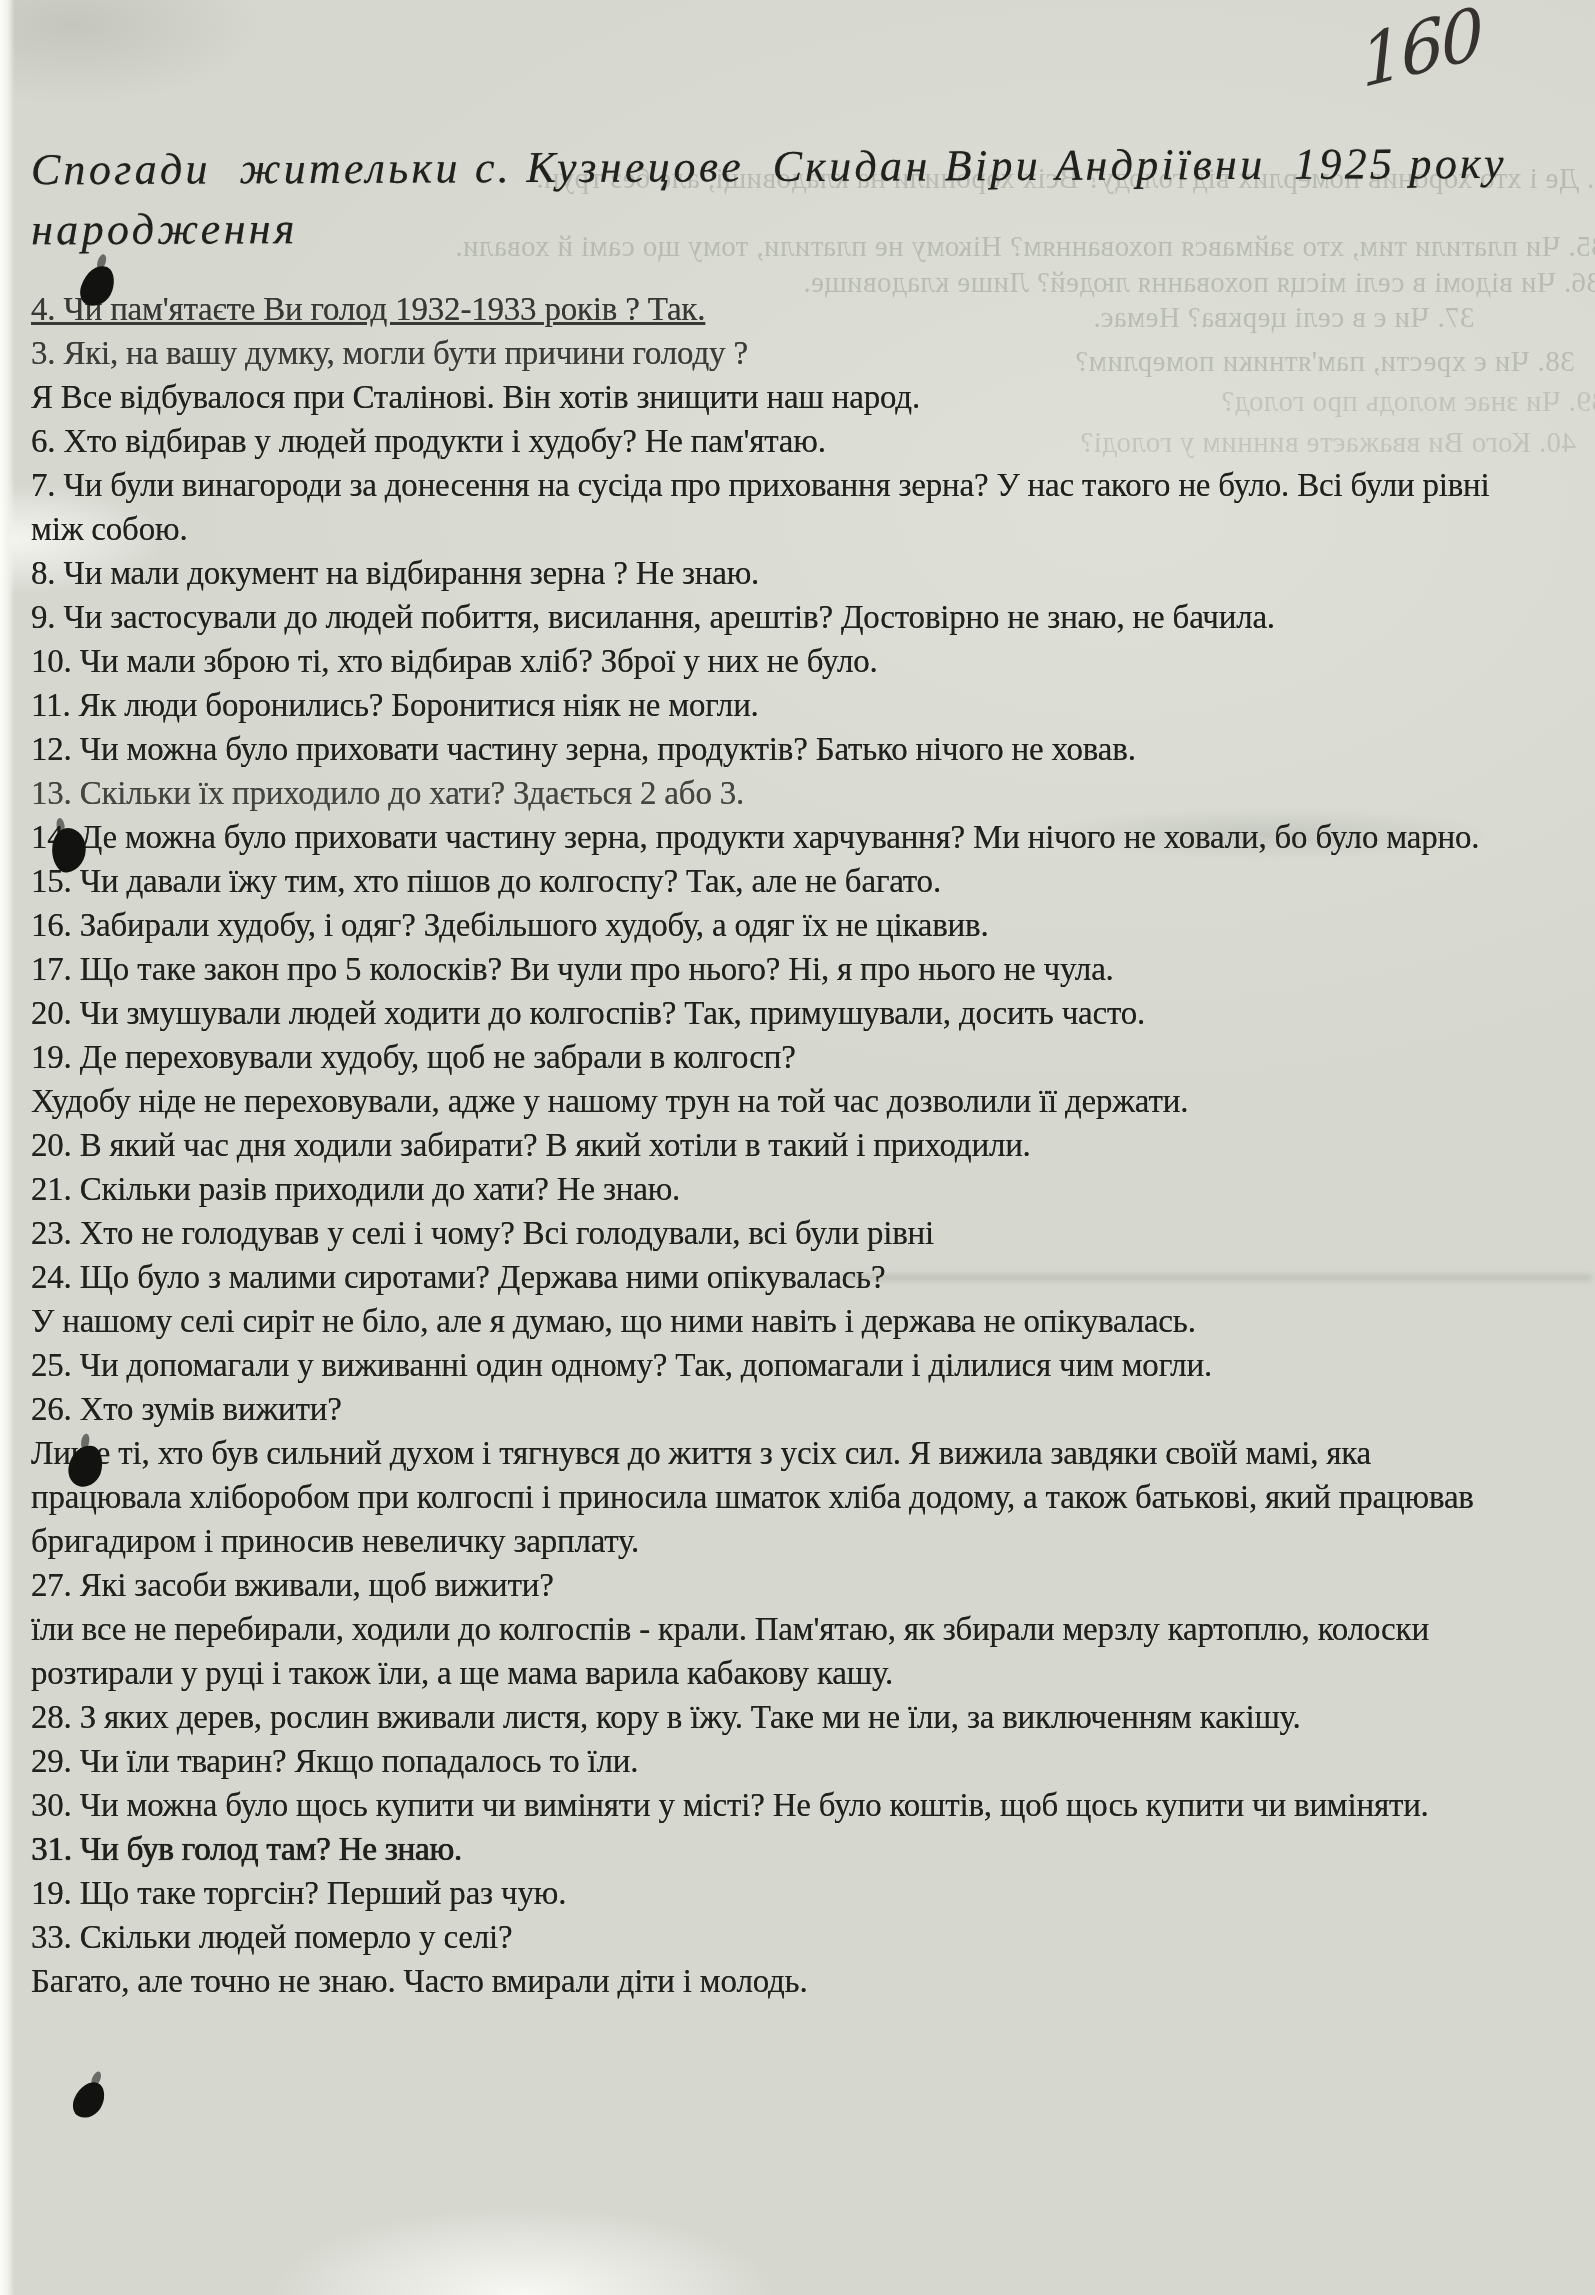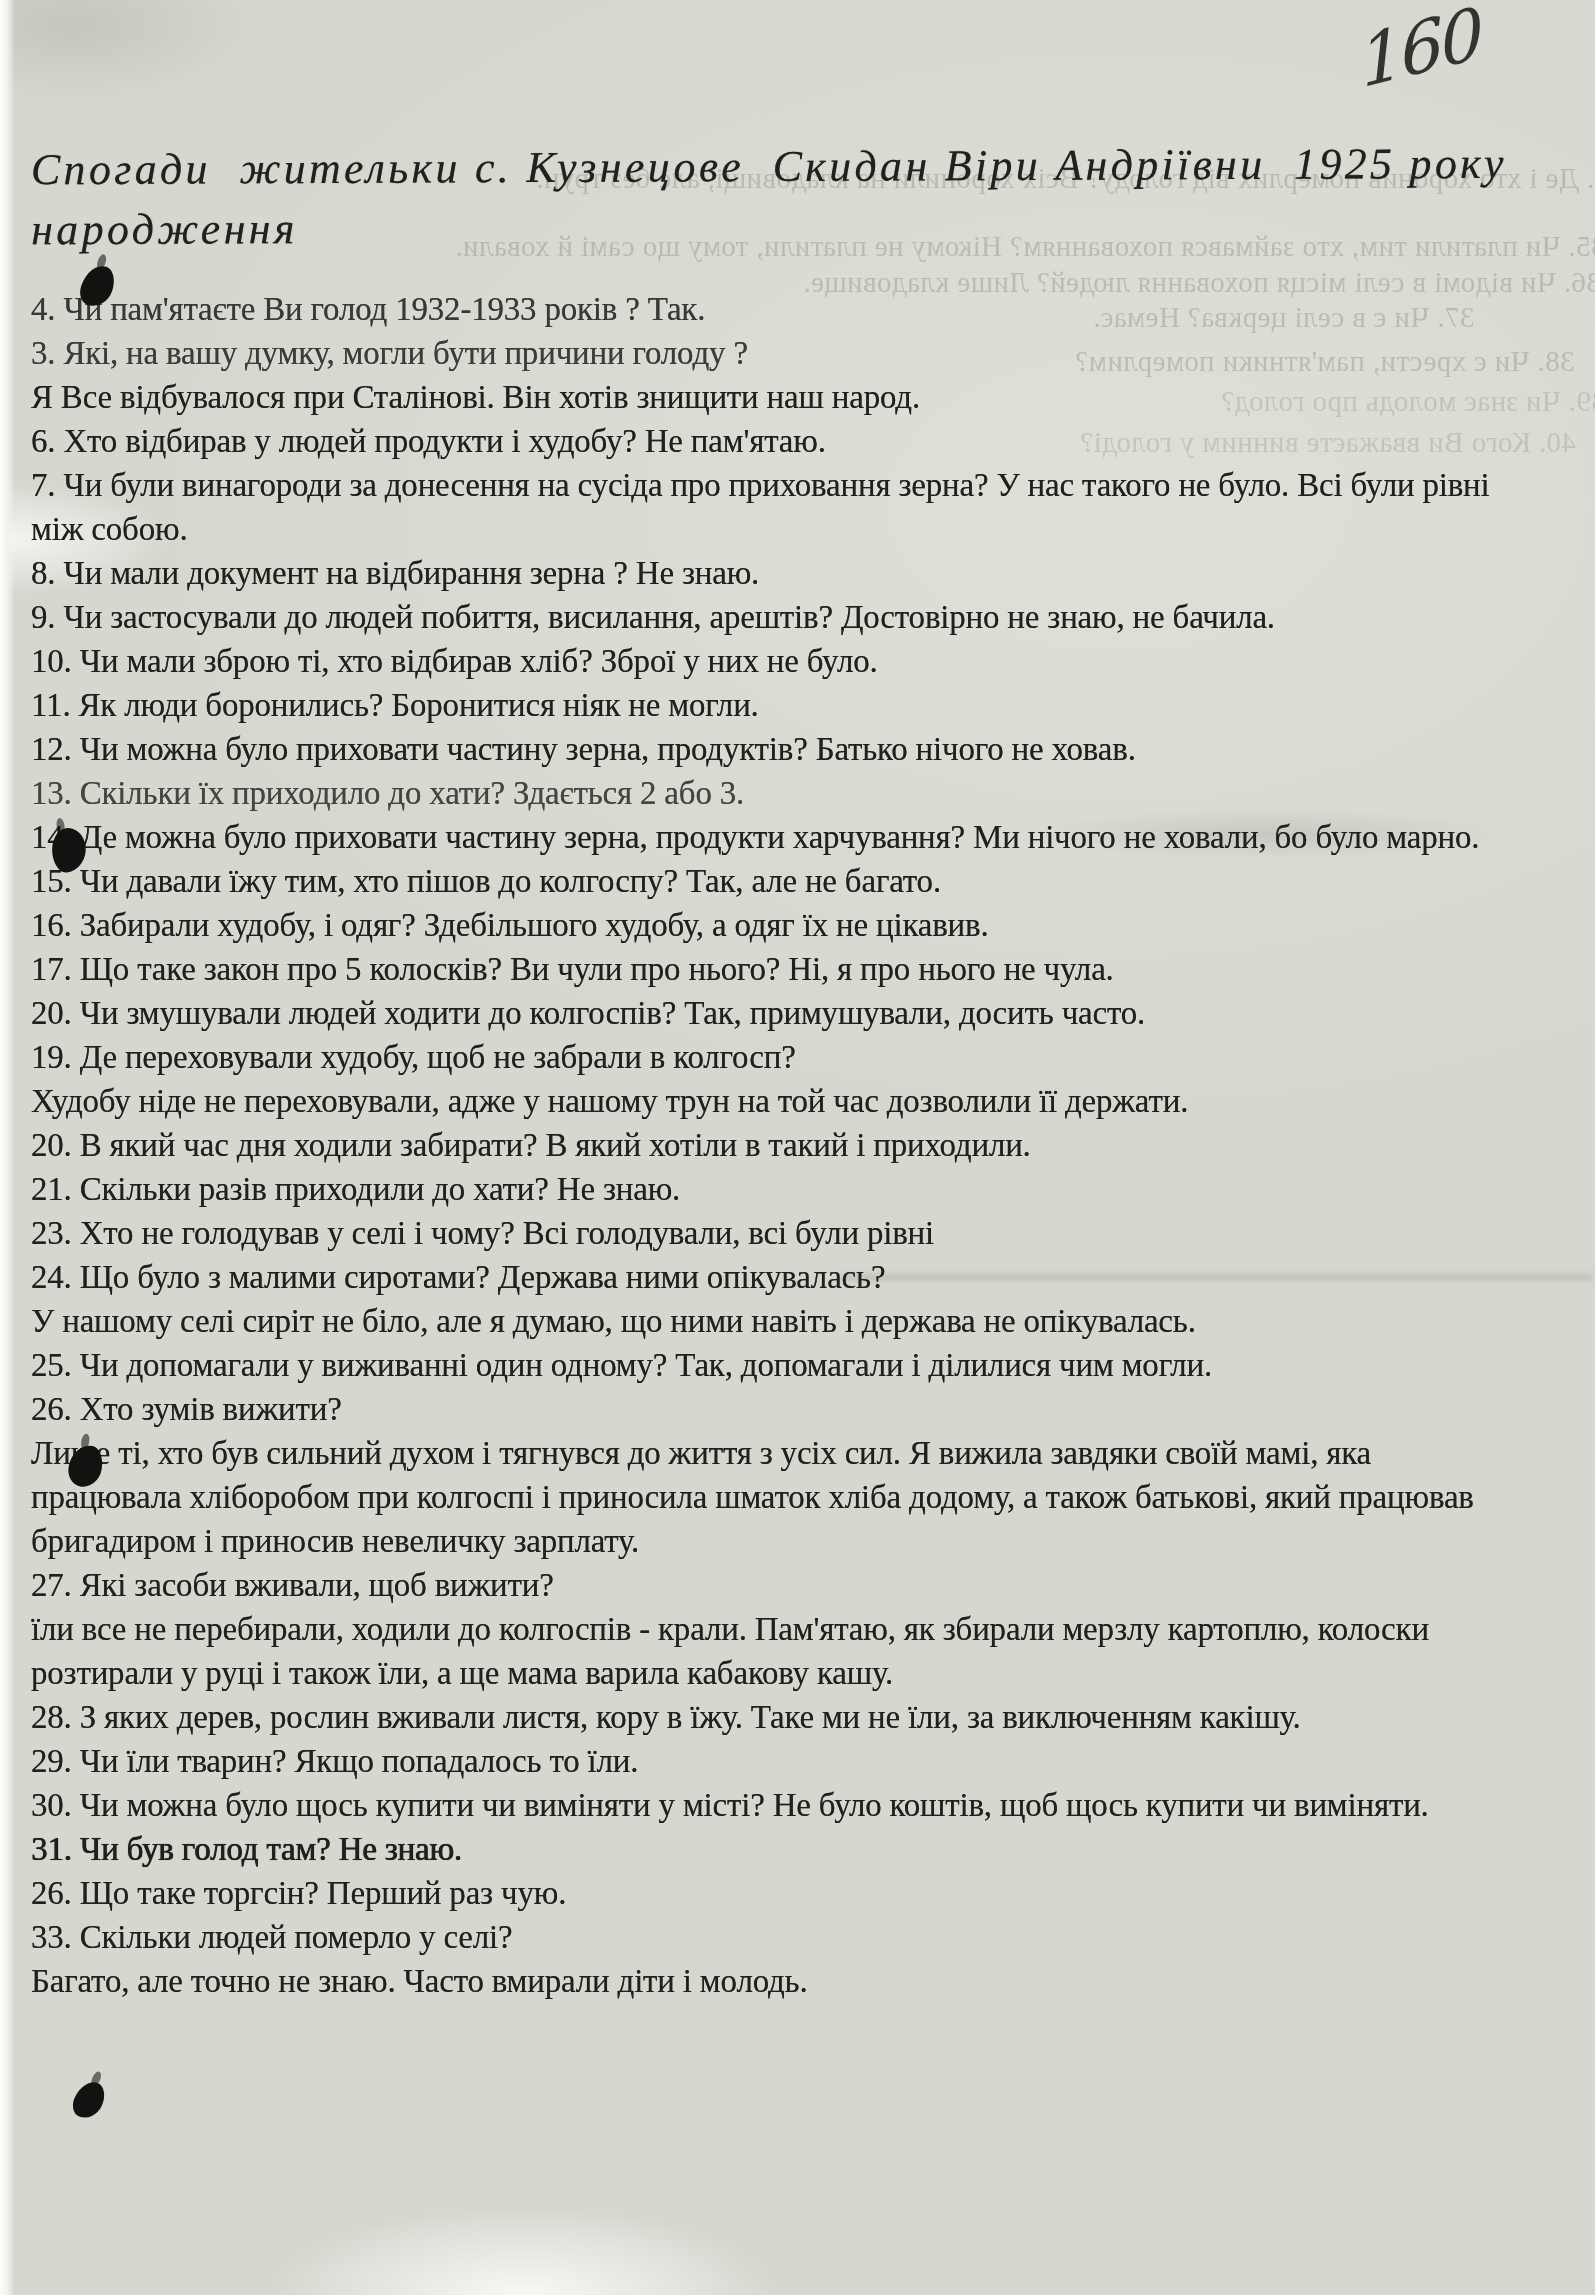--- a/index.html
+++ b/index.html
@@ -59,21 +59,21 @@
     transform:rotate(-0.25deg);
     text-shadow:0 0 0.8px rgba(25,25,22,.55);
   }
   .body{
     position:absolute;top:287px;left:31px;width:1488px;z-index:2;
     font-size:33px;line-height:44px;
     color:var(--ink,#21201e);
     letter-spacing:-0.2px;
   }
   .body p{margin:0;text-shadow:0 0 0.6px rgba(28,28,26,.65);}
-  .body p:nth-of-type(1){color:#383836;}
+  .body p:nth-of-type(1){color:#383836;text-decoration:underline;}
   .body p:nth-of-type(2){color:#3c3c3a;}
   .body p:nth-of-type(11){color:#454542;filter:blur(0.2px);}
   .body p:nth-of-type(32){text-shadow:0.6px 0 0 #1c1c1a, 0 0 0.8px rgba(20,20,18,.8);}
   
   .blot{position:absolute;z-index:4;background:#121210;}
   .blot-1{top:265px;left:82px;width:31px;height:42px;border-radius:58% 42% 62% 38%/62% 50% 50% 38%;transform:rotate(18deg);}
   .blot-2{top:828px;left:52px;width:34px;height:44px;border-radius:50% 50% 65% 35%/55% 45% 55% 45%;transform:rotate(-8deg);}
   .blot-3{top:1445px;left:69px;width:33px;height:42px;border-radius:60% 40% 55% 45%/58% 52% 48% 42%;transform:rotate(10deg);}
   .blot-4{top:2081px;left:75px;width:28px;height:38px;border-radius:55% 45% 60% 40%/60% 50% 50% 40%;transform:rotate(24deg);}
   .blot::after{content:"";position:absolute;top:-11.4px;left:8.2px;width:8.2px;height:16.3px;background:rgba(18,18,16,.55);border-radius:50%;}
@@ -128,21 +128,21 @@
       <p>У нашому селі сиріт не біло, але я думаю, що ними навіть і держава не опікувалась.</p>
       <p>25. Чи допомагали у виживанні один одному? Так, допомагали і ділилися чим могли.</p>
       <p>26. Хто зумів вижити?</p>
       <p>Лише ті, хто був сильний духом і тягнувся до життя з усіх сил. Я вижила завдяки своїй мамі, яка працювала хліборобом при колгоспі і приносила шматок хліба додому, а також батькові, який працював бригадиром і приносив невеличку зарплату.</p>
       <p>27. Які засоби вживали, щоб вижити?</p>
       <p>їли все не перебирали, ходили до колгоспів - крали. Пам'ятаю, як збирали мерзлу картоплю, колоски розтирали у руці і також їли, а ще мама варила кабакову кашу.</p>
       <p>28. З яких дерев, рослин вживали листя, кору в їжу. Таке ми не їли, за виключенням какішу.</p>
       <p>29. Чи їли тварин? Якщо попадалось то їли.</p>
       <p>30. Чи можна було щось купити чи виміняти у місті? Не було коштів, щоб щось купити чи виміняти.</p>
       <p>31. Чи був голод там? Не знаю.</p>
-      <p>26. Що таке торгсін? Перший раз чую.</p>
+      <p>19. Що таке торгсін? Перший раз чую.</p>
       <p>33. Скільки людей померло у селі?</p>
       <p>Багато, але точно не знаю. Часто вмирали діти і молодь.</p>
     </div>
 
   <div class="blot blot-1"></div>
   <div class="blot blot-2"></div>
   <div class="blot blot-3"></div>
   <div class="blot blot-4"></div>
 
 </div>

